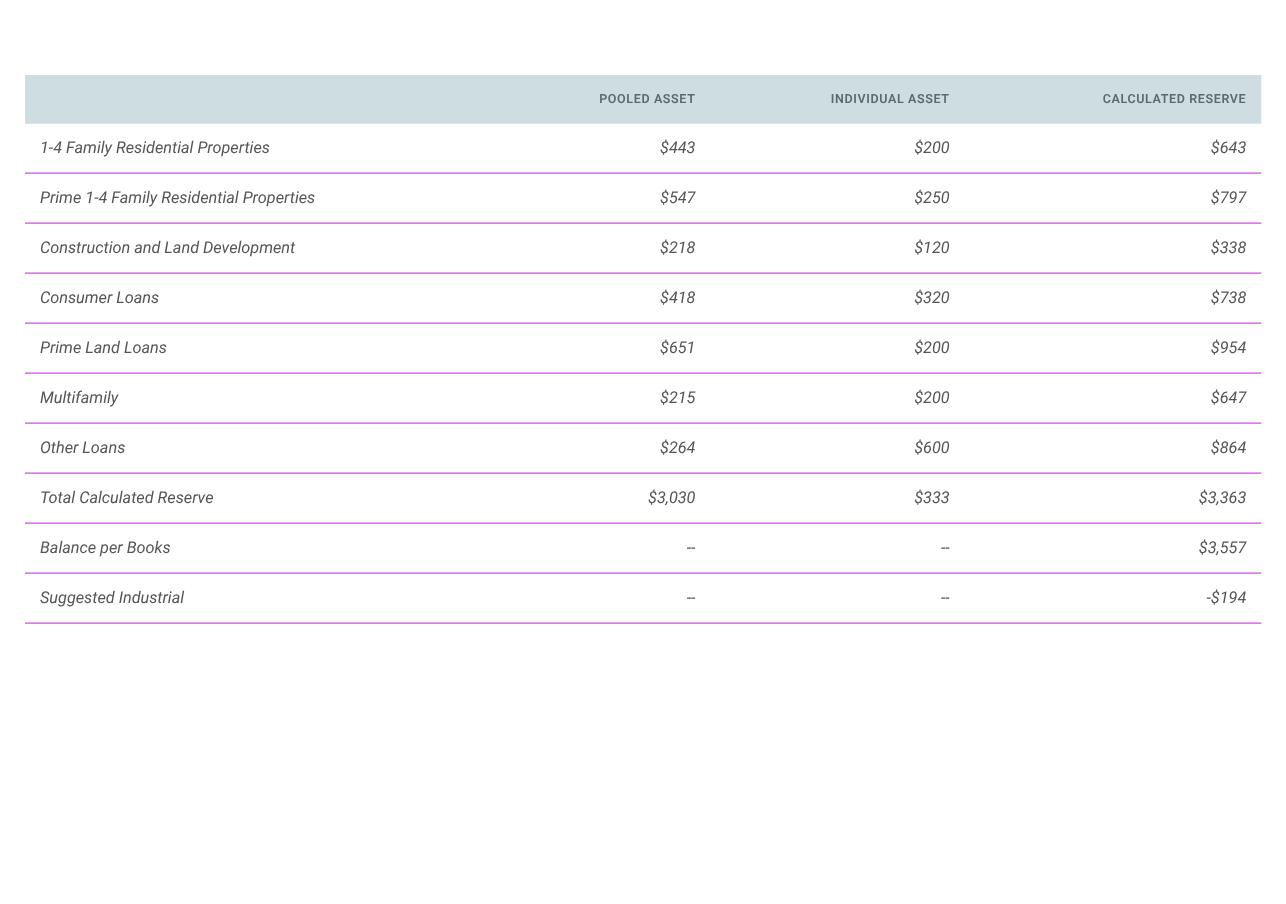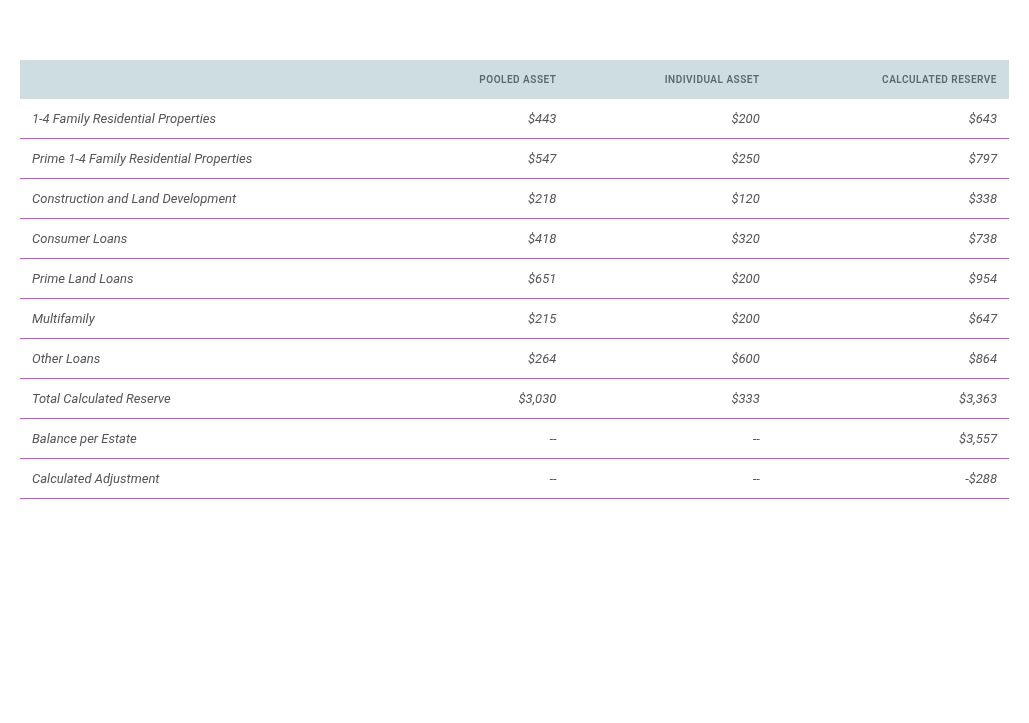--- a/index.html
+++ b/index.html
@@ -99,25 +99,25 @@
         <td>$600</td>
         <td>$864</td>
       </tr>
       <tr>
         <td>Total Calculated Reserve</td>
         <td>$3,030</td>
         <td>$333</td>
         <td>$3,363</td>
       </tr>
       <tr>
-        <td>Balance per Estate</td>
+        <td>Balance per Books</td>
         <td>--</td>
         <td>--</td>
         <td>$3,557</td>
       </tr>
       <tr>
-        <td>Calculated Adjustment</td>
+        <td>Suggested Industrial</td>
         <td>--</td>
         <td>--</td>
-        <td>-$288</td>
+        <td>-$194</td>
       </tr>
     </tbody>
 </table>
 
 </body></html>

